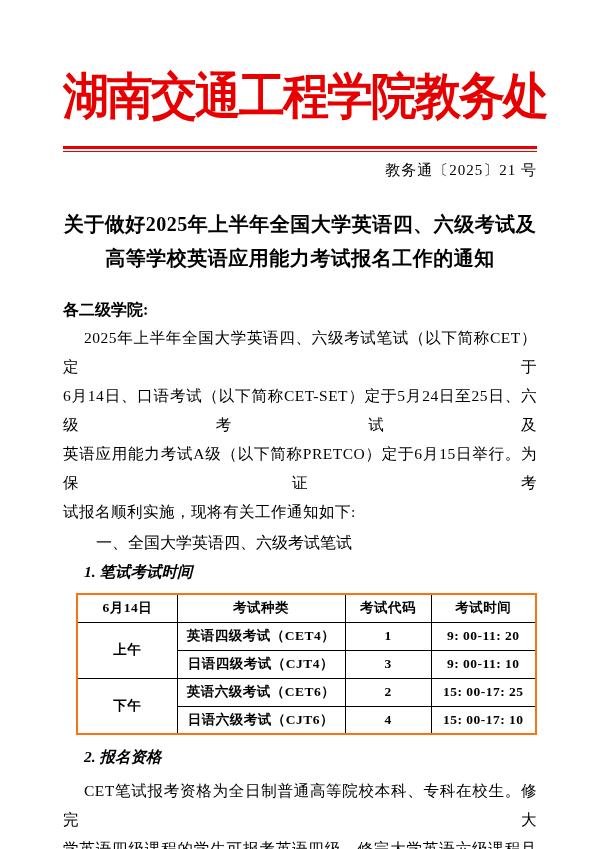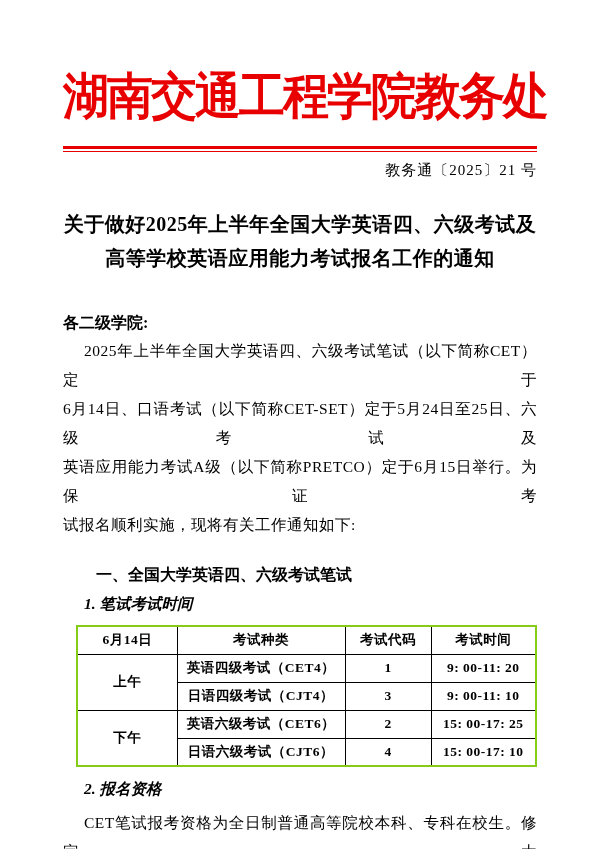--- a/index.html
+++ b/index.html
@@ -40,58 +40,58 @@
   .title {
     margin-top: 27px;
     text-align: center;
     font-size: 20px;
     font-weight: bold;
     line-height: 34px;
     letter-spacing: 0.5px;
   }
 
   .salutation {
-    margin-top: 35px;
+    margin-top: 22px;
     font-size: 16px;
     font-weight: bold;
     line-height: 26px;
   }
 
   .pline {
     font-size: 15.5px;
     line-height: 29px;
     letter-spacing: 0.5px;
     white-space: nowrap;
   }
   .just { text-align: justify; text-align-last: justify; white-space: normal; }
   .indent { text-indent: 21px; }
 
   .sec-heading {
-    margin-top: 21px;
+    margin-top: 2px;
     padding-left: 33px;
     font-family: "Liberation Sans", "DejaVu Sans", sans-serif;
     font-size: 16px;
-    font-weight: bold;
+    font-weight: normal;
     line-height: 29px;
   }
   .item-heading {
     padding-left: 21px;
     font-size: 15.5px;
     font-weight: bold;
     line-height: 29px;
     font-style: italic;
   }
   .item-heading.second { margin-top: 7px; }
 
   table.exam {
     margin: 7px 0 0 13px;
     width: 459px;
     border-collapse: collapse;
     table-layout: fixed;
-    border: 2px solid #84cc16;
+    border: 2px solid #f97316;
   }
   table.exam th, table.exam td {
     border: 1px solid #000;
     height: 28px;
     text-align: center;
     vertical-align: middle;
     font-size: 13.5px;
     font-weight: bold;
     padding: 0;
     letter-spacing: 0.5px;

